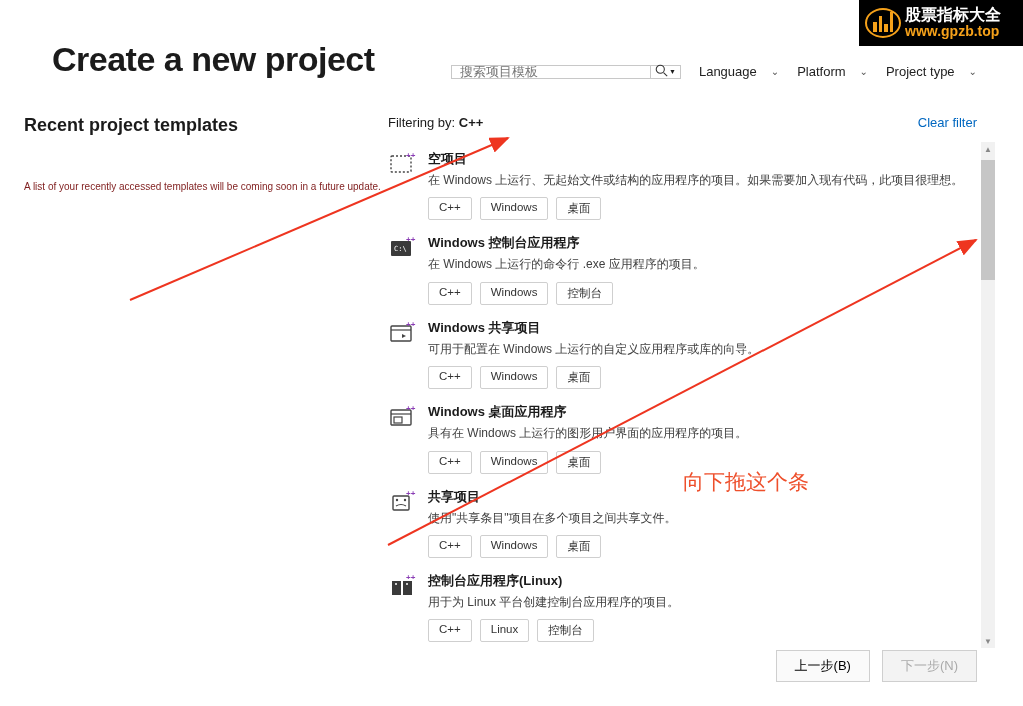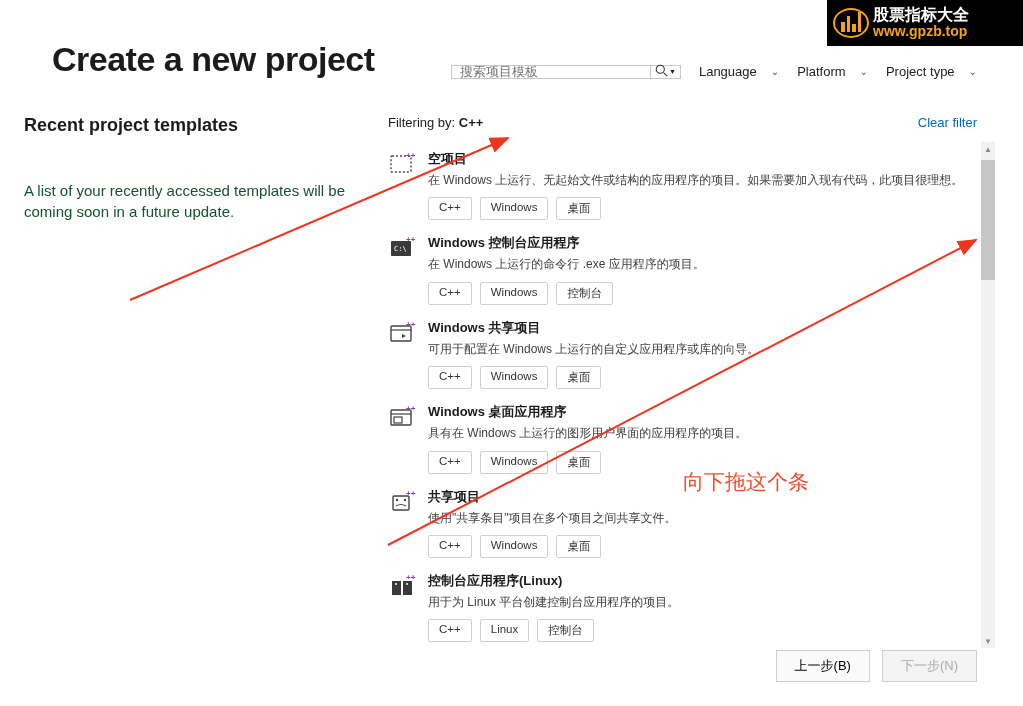--- a/index.html
+++ b/index.html
@@ -8,21 +8,21 @@
     background: #fff;
     width: 1023px;
     height: 706px;
     position: relative;
     overflow: hidden;
     color: #1b1b1b;
   }
   .watermark {
     position: absolute;
     top: 0; right: 0;
-    width: 196px; height: 46px;
+    width: 164px; height: 46px;
     background: #000;
     display: flex;
     align-items: center;
     z-index: 50;
     padding-left: 6px;
   }
   .watermark .wm-icon {
     display:flex; align-items:flex-end;
     width: 36px; height: 30px;
     border: 2px solid #f5a11a;
@@ -93,22 +93,22 @@
   .left-col {
     width: 360px;
     flex-shrink: 0;
   }
   .recent-title {
     font-size: 18px;
     font-weight: 700;
     margin-bottom: 18px;
   }
   .recent-desc {
-    font-size: 15px;
-    color: #14532d;
+    font-size: 10px;
+    color: #7f1d1d;
     line-height: 1.4;
     margin-top: 44px;
   }
   .right-col {
     flex: 1;
     margin-left: 4px;
     display: flex;
     flex-direction: column;
     min-width: 0;
   }

